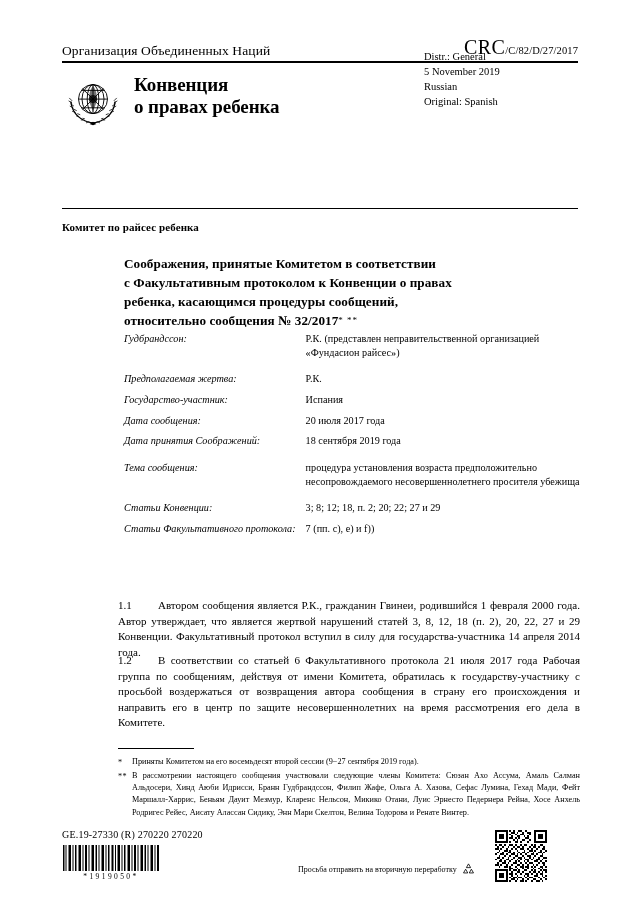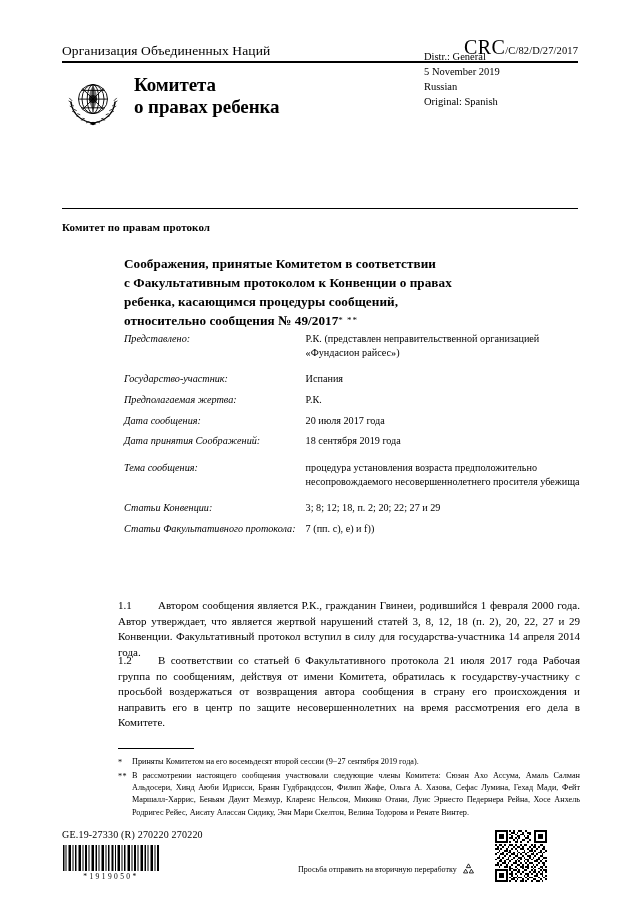--- a/index.html
+++ b/index.html
@@ -282,59 +282,59 @@
         </g>
         <g stroke="#000" stroke-width="1.3" fill="none">
           <path d="M14 52 L8 48 M16 60 L10 57 M20 68 L14 66 M26 75 L21 74 M33 81 L29 81 M41 85 L38 86"></path>
           <path d="M86 52 L92 48 M84 60 L90 57 M80 68 L86 66 M74 75 L79 74 M67 81 L71 81 M59 85 L62 86"></path>
           <path d="M14 48 L9 43 M17 57 L11 53 M22 65 L16 62 M28 72 L23 70 M36 79 L32 78 M44 84 L41 84"></path>
           <path d="M86 48 L91 43 M83 57 L89 53 M78 65 L84 62 M72 72 L77 70 M64 79 L68 78 M56 84 L59 84"></path>
         </g>
         <path d="M44 88 L50 84 L56 88 L50 90 Z" fill="#000"></path>
       </svg>
       <div class="conv-title">
-        <div>Комитета</div>
+        <div>Конвенция</div>
         <div>о правах ребенка</div>
       </div>
     </div>
 
     <div class="distr-block">
       <div>Distr.: General</div>
       <div>5 November 2019</div>
       <div>Russian</div>
       <div>Original: Spanish</div>
     </div>
   </div>
 
   <div class="rule-thin"></div>
 
-  <div class="committee">Комитет по правам протокол</div>
+  <div class="committee">Комитет по рaйсес ребенка</div>
 
   <div class="main-heading">
     <div>Соображения, принятые Комитетом в соответствии</div>
     <div>с Факультативным протоколом к Конвенции о правах</div>
     <div>ребенка, касающимся процедуры сообщений,</div>
     <div>
-      <span>относительно сообщения № 49/2017</span><span class="stars">* **</span>
+      <span>относительно сообщения № 32/2017</span><span class="stars">* **</span>
     </div>
   </div>
 
   <table class="meta">
     <tbody>
       <tr class="gap">
-        <td class="lbl">Представлено:</td>
+        <td class="lbl">Гудбрандссон:</td>
         <td class="val">Р.К. (представлен неправительственной организацией «Фундасион рaйсес»)</td>
+      </tr>
+      <tr>
+        <td class="lbl">Предполагаемая жертва:</td>
+        <td class="val">Р.К.</td>
       </tr>
       <tr>
         <td class="lbl">Государство-участник:</td>
         <td class="val">Испания</td>
-      </tr>
-      <tr>
-        <td class="lbl">Предполагаемая жертва:</td>
-        <td class="val">Р.К.</td>
       </tr>
       <tr>
         <td class="lbl">Дата сообщения:</td>
         <td class="val">20 июля 2017 года</td>
       </tr>
       <tr class="gap">
         <td class="lbl">Дата принятия Соображений:</td>
         <td class="val">18 сентября 2019 года</td>
       </tr>
       <tr class="gap">

